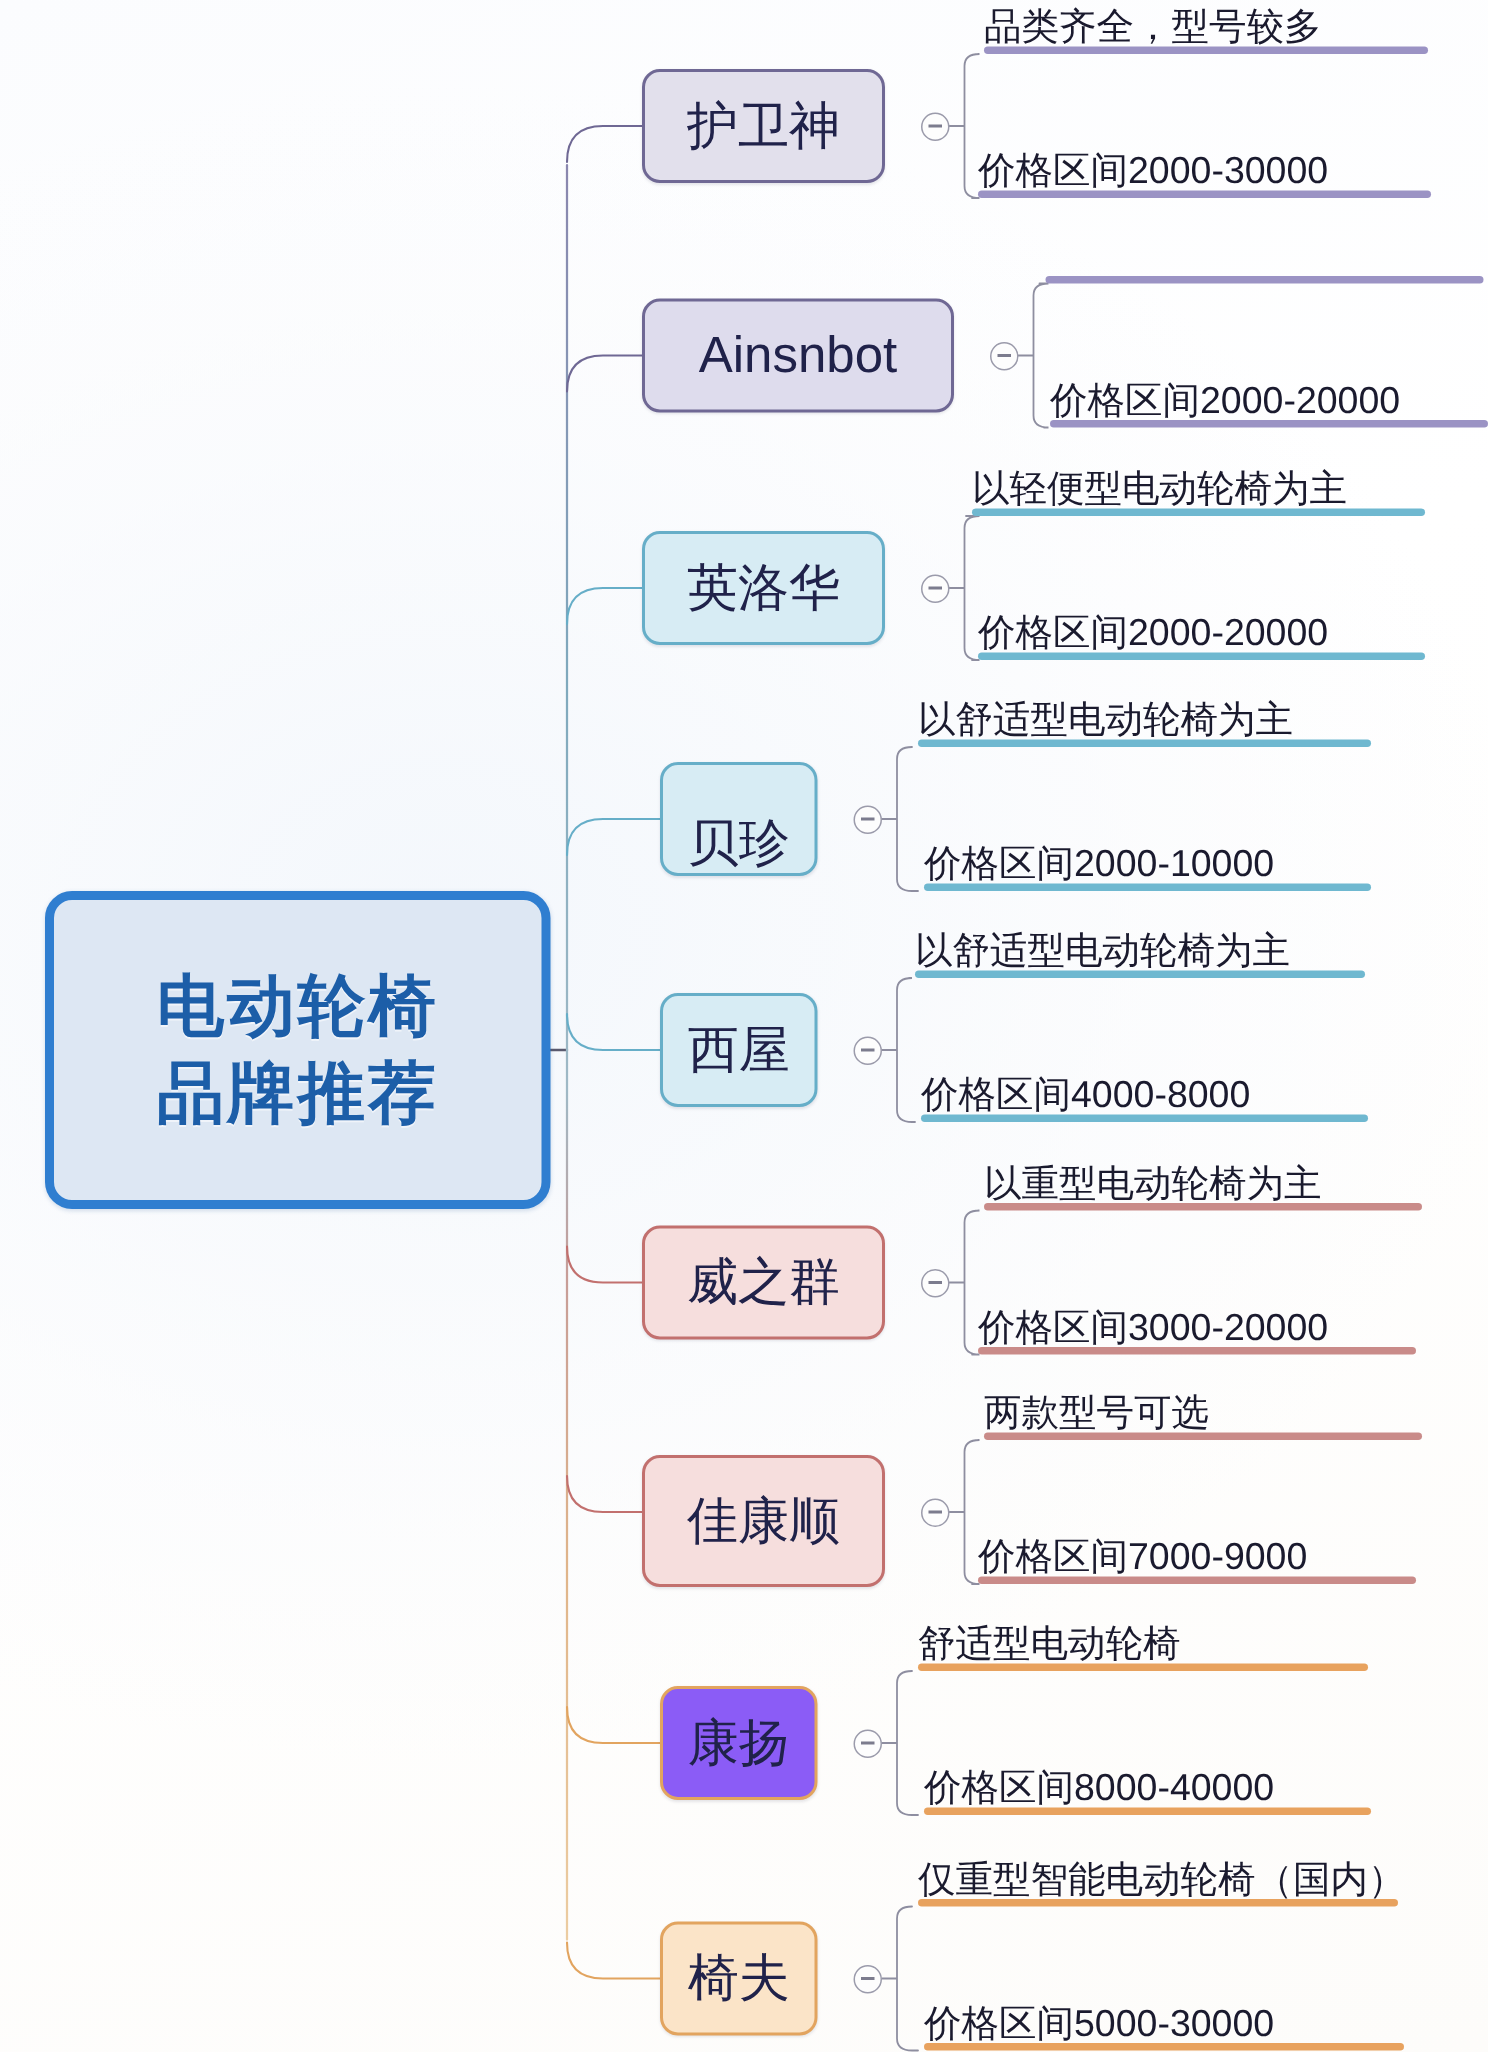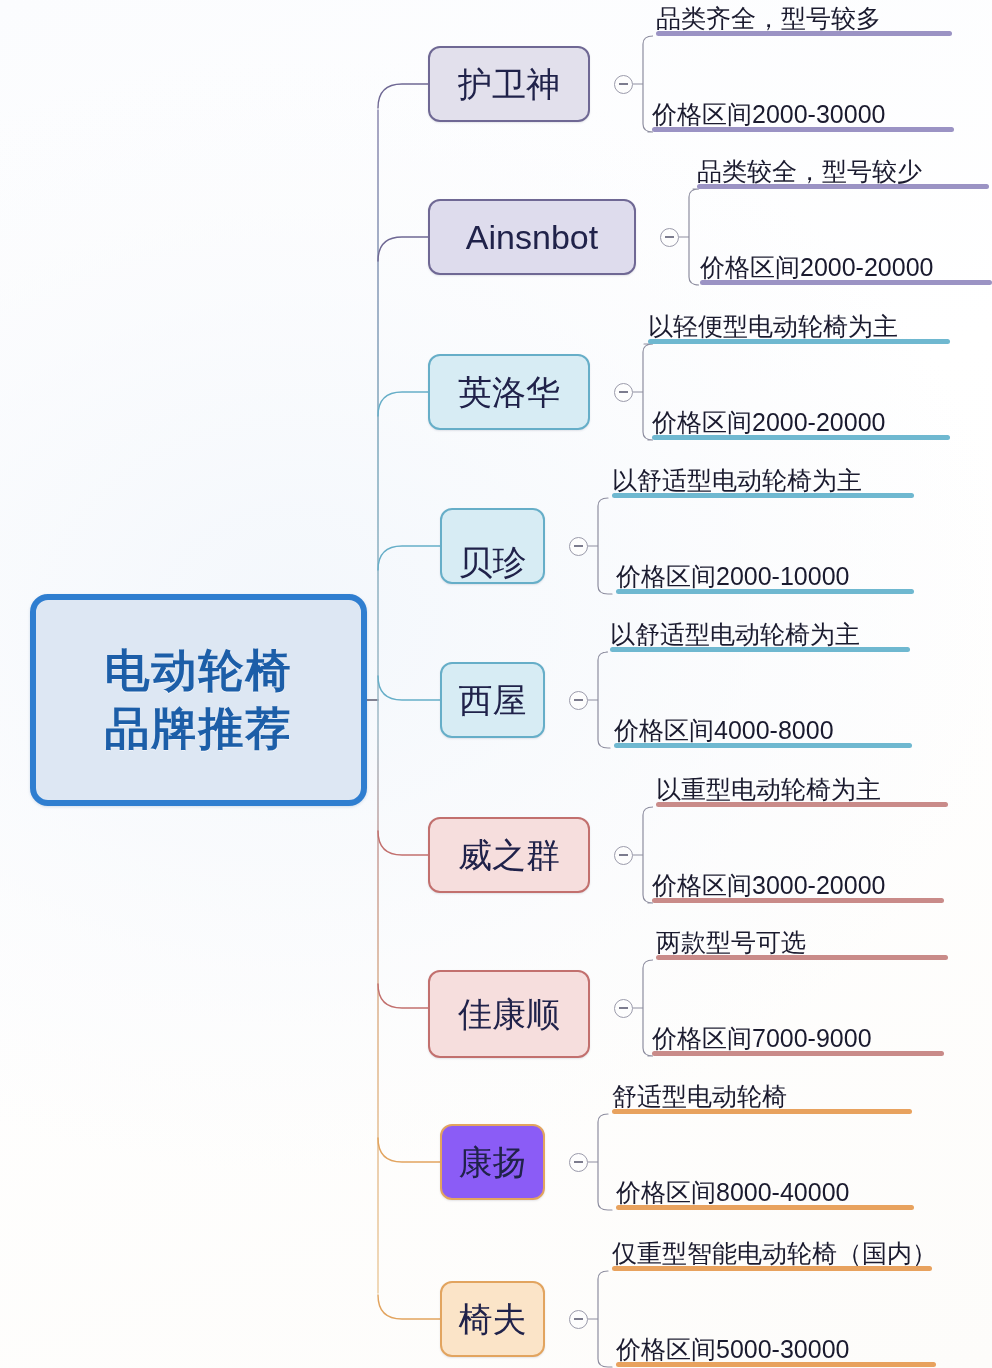--- a/index.html
+++ b/index.html
@@ -182,21 +182,20 @@
         <span class="sub-text" style="font-size: 25px;">价格区间2000-30000</span>
         <span class="sub-rule" style="width: 302px; background: rgb(155, 147, 196);"></span>
       </div>
       <div class="brand-node" style="left: 428px; top: 199px; width: 208px; height: 76px; background: rgb(222, 220, 237); border-color: rgb(111, 104, 148);">
         <span class="brand-label" style="font-size: 34px;">Ainsnbot</span>
       </div>
       <div class="collapse-toggle" style="left: 660px; top: 227.5px;">
         <span class="minus"></span>
       </div>
       <div class="sub-item" style="left: 697px; top: 145px; width: 292px; height: 44px;">
-        <span class="sub-text" style="font-size: 25px;">品类较全，型号较少</span>
         <span class="sub-rule" style="width: 292px; background: rgb(155, 147, 196);"></span>
       </div>
       <div class="sub-item" style="left: 700px; top: 241px; width: 292px; height: 44px;">
         <span class="sub-text" style="font-size: 25px;">价格区间2000-20000</span>
         <span class="sub-rule" style="width: 292px; background: rgb(155, 147, 196);"></span>
       </div>
       <div class="brand-node" style="left: 428px; top: 354px; width: 162px; height: 76px; background: rgb(215, 236, 244); border-color: rgb(102, 174, 200);">
         <span class="brand-label" style="font-size: 34px;">英洛华</span>
       </div>
       <div class="collapse-toggle" style="left: 614px; top: 382.5px;">

